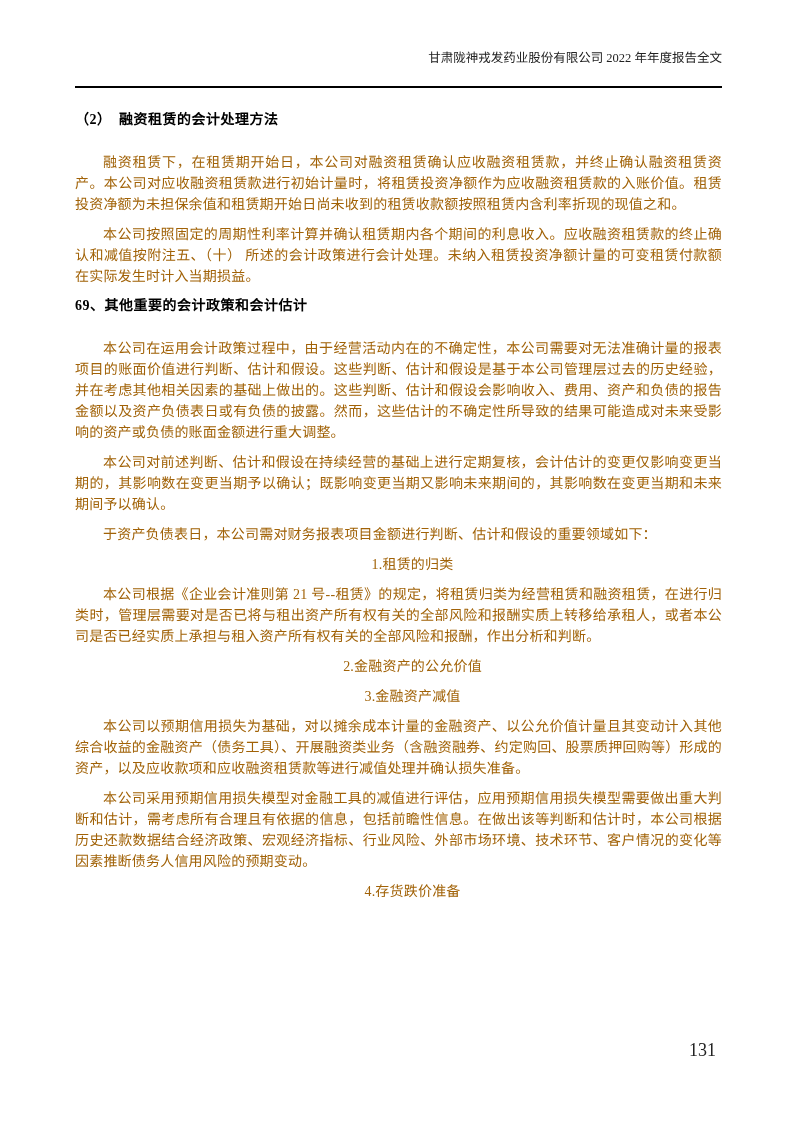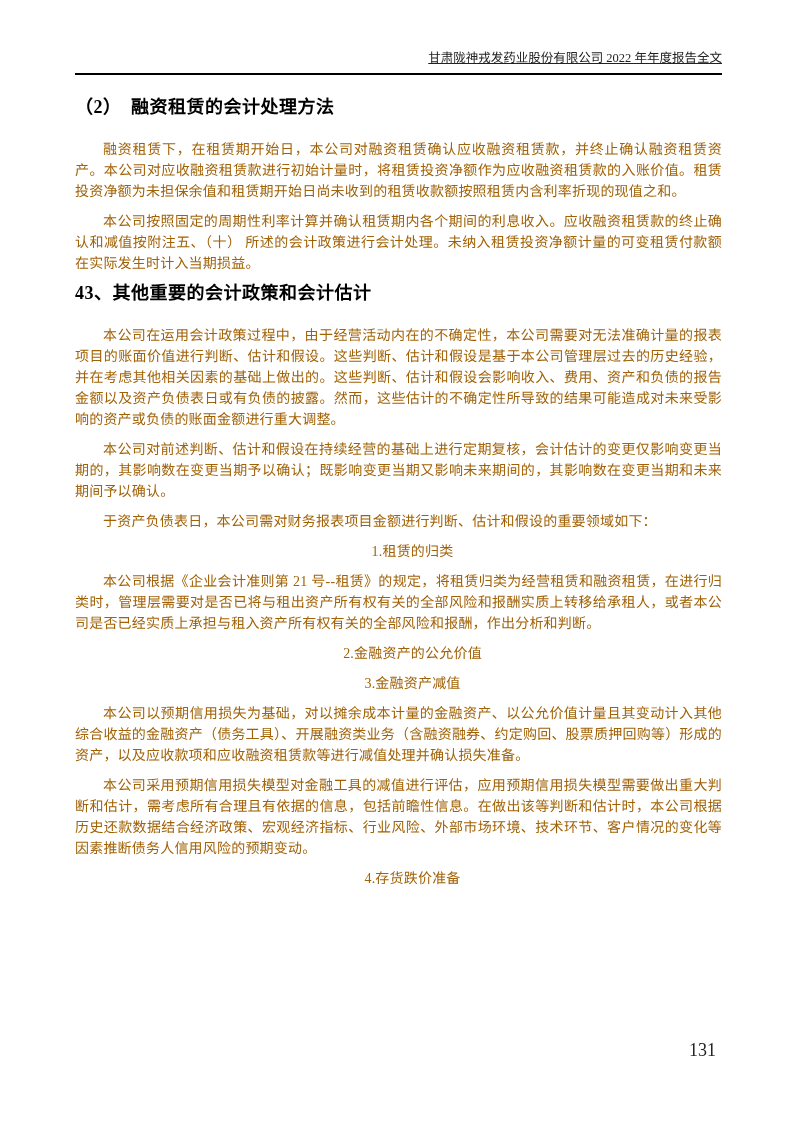--- a/index.html
+++ b/index.html
@@ -17,29 +17,28 @@
     padding: 50px 71px 0 75px;
     font-family: "Liberation Serif", "DejaVu Serif", serif;
     color: #1a1a1a;
     overflow: hidden;
   }
   .header {
     text-align: right;
     font-size: 12.5px;
     line-height: 16px;
     color: #222222;
-    padding-bottom: 7px;
+    padding-bottom: 20px;
     border-bottom: 2px solid #000000;
-    text-decoration: underline;
   }
   .content {
     margin-top: 22px;
   }
   .h-sub, .h-main {
-    font-size: 18px;
+    font-size: 14px;
     font-weight: bold;
     color: #000000;
     margin: 0 0 22px 0;
     line-height: 20px;
     letter-spacing: 0.5px;
   }
   .h-main {
     margin-top: 2px;
   }
   p.body, p.item-title {
@@ -73,21 +72,21 @@
   </div>
 
   <div class="content">
 
     <h2 class="h-sub">（2）　融资租赁的会计处理方法</h2>
 
     <p class="body">融资租赁下，在租赁期开始日，本公司对融资租赁确认应收融资租赁款，并终止确认融资租赁资产。本公司对应收融资租赁款进行初始计量时，将租赁投资净额作为应收融资租赁款的入账价值。租赁投资净额为未担保余值和租赁期开始日尚未收到的租赁收款额按照租赁内含利率折现的现值之和。</p>
 
     <p class="body">本公司按照固定的周期性利率计算并确认租赁期内各个期间的利息收入。应收融资租赁款的终止确认和减值按附注五、（十） 所述的会计政策进行会计处理。未纳入租赁投资净额计量的可变租赁付款额在实际发生时计入当期损益。</p>
 
-    <h2 class="h-main">43、其他重要的会计政策和会计估计</h2>
+    <h2 class="h-main">69、其他重要的会计政策和会计估计</h2>
 
     <p class="body">本公司在运用会计政策过程中，由于经营活动内在的不确定性，本公司需要对无法准确计量的报表项目的账面价值进行判断、估计和假设。这些判断、估计和假设是基于本公司管理层过去的历史经验，并在考虑其他相关因素的基础上做出的。这些判断、估计和假设会影响收入、费用、资产和负债的报告金额以及资产负债表日或有负债的披露。然而，这些估计的不确定性所导致的结果可能造成对未来受影响的资产或负债的账面金额进行重大调整。</p>
 
     <p class="body">本公司对前述判断、估计和假设在持续经营的基础上进行定期复核，会计估计的变更仅影响变更当期的，其影响数在变更当期予以确认；既影响变更当期又影响未来期间的，其影响数在变更当期和未来期间予以确认。</p>
 
     <p class="body">于资产负债表日，本公司需对财务报表项目金额进行判断、估计和假设的重要领域如下：</p>
 
     <p class="item-title">1.租赁的归类</p>
 
     <p class="body">本公司根据《企业会计准则第 21 号--租赁》的规定，将租赁归类为经营租赁和融资租赁，在进行归类时，管理层需要对是否已将与租出资产所有权有关的全部风险和报酬实质上转移给承租人，或者本公司是否已经实质上承担与租入资产所有权有关的全部风险和报酬，作出分析和判断。</p>

